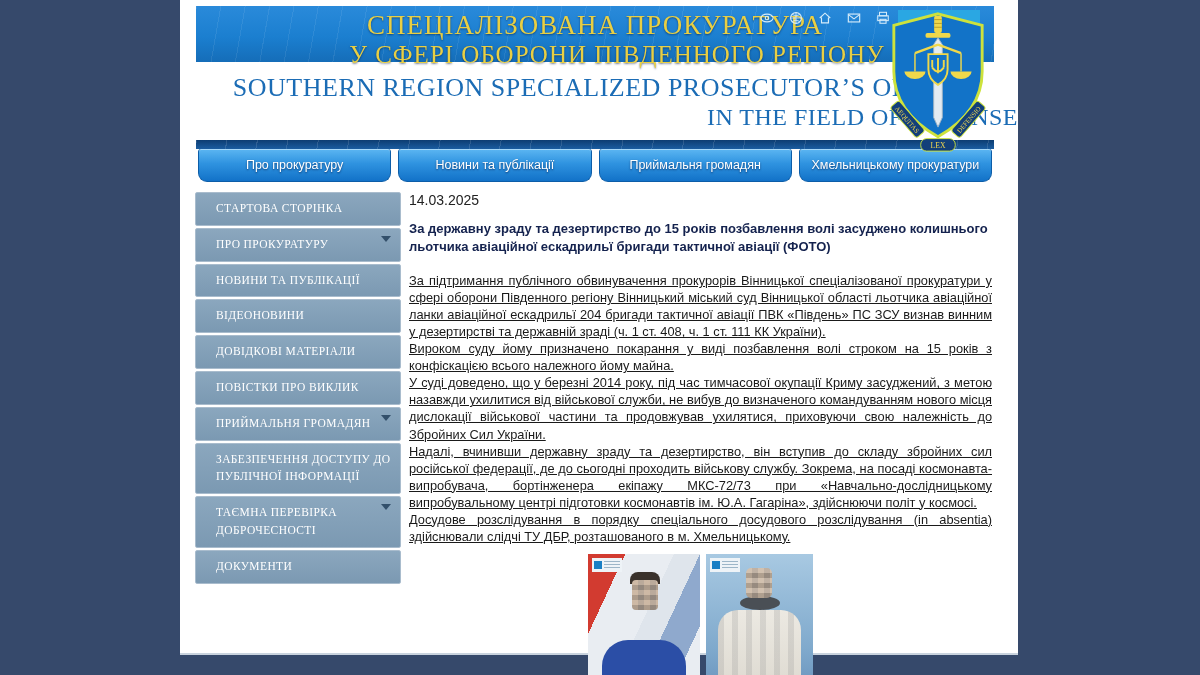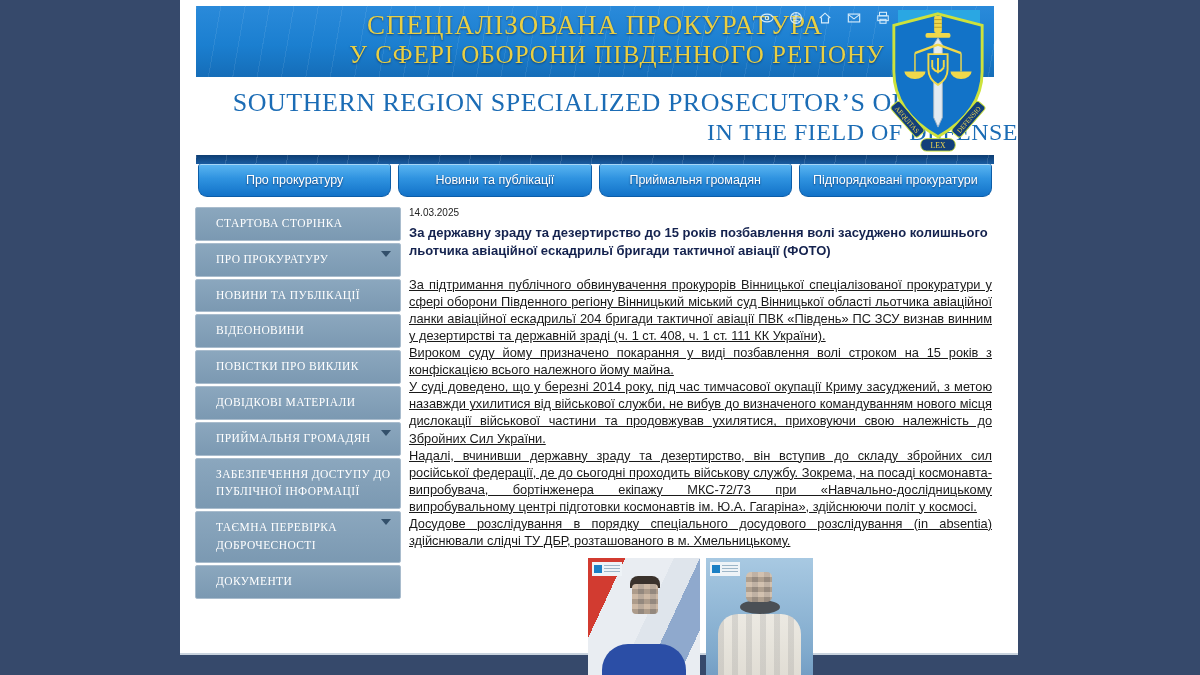--- a/index.html
+++ b/index.html
@@ -1,20 +1,20 @@
 <!DOCTYPE html>
 <html><head>
 <meta charset="utf-8">
 <style>
   html,body{margin:0;padding:0;width:1200px;height:675px;overflow:hidden;
     background:#36496b;font-family:"Liberation Sans",sans-serif;}
   .page{position:absolute;left:180px;top:0;width:838px;height:653px;background:#ffffff;
     border-bottom:2px solid #c9d3de;}
   
-  .banner{position:relative;margin:6px 24px 0 16px;height:71px;
+  .banner{position:relative;margin:6px 24px 0 16px;height:56px;
     background:linear-gradient(180deg,#2a8ada 0%,#1b7fd0 55%,#156db8 100%);overflow:visible;}
   .banner::before{content:"";position:absolute;inset:0;
     background:repeating-linear-gradient(100deg,rgba(255,255,255,.08) 0 1px,transparent 1px 24px);}
   .banner-titles{position:relative;text-align:center;padding-top:4px;z-index:2;
     font-family:"Liberation Serif",serif;color:#e8cf44;text-shadow:0 1px 2px rgba(0,20,60,.55);}
   .banner-line1{font-size:27px;letter-spacing:1px;line-height:1.15;}
   .banner-line2{font-size:25px;letter-spacing:1px;line-height:1.1;padding-left:44px;}
   .topbar-icons{position:absolute;top:5px;right:104px;display:flex;gap:15px;z-index:3;}
   .topbar-icons .ticon{width:14px;height:14px;display:inline-block;cursor:pointer;}
   .topbar-icons svg{width:14px;height:14px;display:block;}
@@ -42,22 +42,22 @@
   .content{display:flex;gap:8px;padding:10px 26px 0 15px;}
   .sidebar{width:206px;flex:none;}
   .side-item{background:linear-gradient(180deg,#8ba7be,#7b99b2);border:1px solid #a9bccd;
     margin-bottom:2px;padding:7px 9px 7px 20px;color:#ffffff;cursor:pointer;
     font-family:"Liberation Serif",serif;font-size:11.5px;letter-spacing:.4px;line-height:1.55;
     display:flex;justify-content:space-between;align-items:flex-start;border-radius:2px;}
   .caret{width:0;height:0;border-left:5px solid transparent;border-right:5px solid transparent;
     border-top:6px solid #33506b;flex:none;margin-left:6px;}
   
   .main{flex:1;color:#1a1a1a;min-width:0;}
-  .a-date{font-size:10px;color:#222;margin:0 0 3px 0;}
-  .a-title{font-size:13px;font-weight:bold;color:#14224e;line-height:1.4;margin:6px 0 16px 0;}
+  .a-date{font-size:14px;color:#222;margin:0 0 3px 0;}
+  .a-title{font-size:13px;font-weight:bold;color:#14224e;line-height:1.4;margin:12px 0 16px 0;}
   .a-body p{font-size:12.8px;line-height:1.33;text-align:justify;margin:0;text-decoration:underline;}
   .photos{display:flex;justify-content:center;gap:6px;margin-top:9px;}
   .photo{position:relative;overflow:hidden;flex:none;}
   .photo1{width:112px;height:160px;background:
     linear-gradient(115deg,#d23b30 0 20%,#e9edf2 20% 46%,#dfe5ec 46% 60%,#8fa9cd 60% 78%,#e9edf2 78%);}
   .photo1 .torso{position:absolute;left:14px;bottom:-4px;width:84px;height:78px;
     background:#2b4ea6;border-radius:26px 26px 0 0;}
   .photo1 .face{position:absolute;left:44px;top:26px;width:26px;height:30px;border-radius:4px;
     background:
       repeating-linear-gradient(0deg,rgba(120,110,100,.35) 0 5px,rgba(210,190,170,.5) 5px 10px),
@@ -157,45 +157,45 @@
     <div class="eng-line1">SOUTHERN REGION SPECIALIZED PROSECUTOR’S OFFICE</div>
     <div class="eng-line2">IN THE FIELD OF DEFENSE</div>
   </div>
 
   <div class="navwrap">
     <div class="navstrip"></div>
     <div class="tabs">
       <div class="tab">Про прокуратуру</div>
       <div class="tab">Новини та публікації</div>
       <div class="tab">Приймальня громадян</div>
-      <div class="tab">Підпорядковані прокуратури</div>
+      <div class="tab">Хмельницькому прокуратури</div>
     </div>
   </div>
 
   <div class="content">
 
     <div class="sidebar">
       <div class="side-item">
         <span>СТАРТОВА СТОРІНКА</span>
       </div>
       <div class="side-item">
         <span>ПРО ПРОКУРАТУРУ</span>
         <span class="caret"></span>
       </div>
       <div class="side-item">
         <span>НОВИНИ ТА ПУБЛІКАЦІЇ</span>
       </div>
       <div class="side-item">
         <span>ВІДЕОНОВИНИ</span>
       </div>
       <div class="side-item">
+        <span>ДОВІДКОВІ МАТЕРІАЛИ</span>
+      </div>
+      <div class="side-item">
         <span>ПОВІСТКИ ПРО ВИКЛИК</span>
-      </div>
-      <div class="side-item">
-        <span>ДОВІДКОВІ МАТЕРІАЛИ</span>
       </div>
       <div class="side-item">
         <span>ПРИЙМАЛЬНЯ ГРОМАДЯН</span>
         <span class="caret"></span>
       </div>
       <div class="side-item">
         <span>ЗАБЕЗПЕЧЕННЯ ДОСТУПУ ДО ПУБЛІЧНОЇ ІНФОРМАЦІЇ</span>
       </div>
       <div class="side-item">
         <span>ТАЄМНА ПЕРЕВІРКА ДОБРОЧЕСНОСТІ</span>

